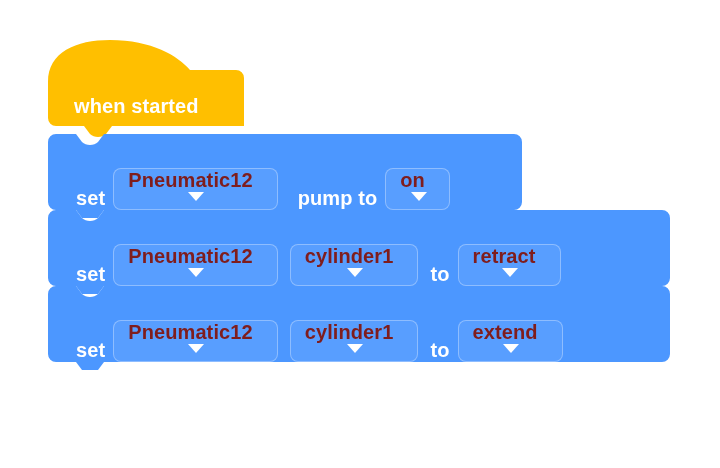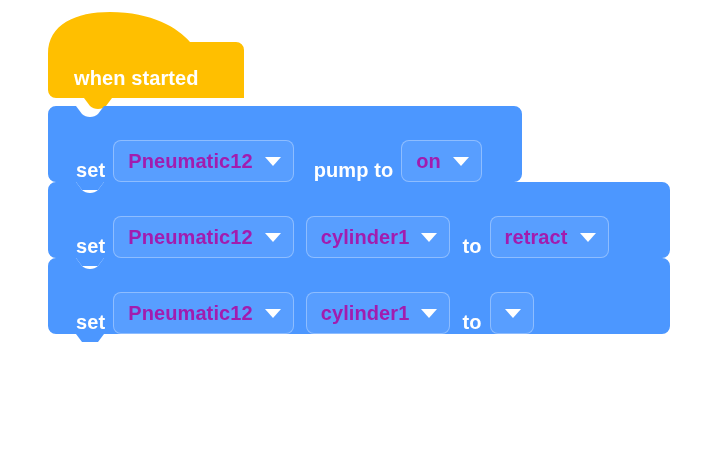--- a/index.html
+++ b/index.html
@@ -18,21 +18,21 @@
   #workspace {
     position: absolute;
     left: 0; top: 0;
     width: 720px;
     height: 468px;
   }
 
   .stack {
     position: absolute;
     left: 48px;
-    top: 12px;
+    top: 40px;
   }
 
   
   .block {
     position: relative;
     display: flex;
     align-items: center;
     box-sizing: border-box;
     color: #ffffff;
     font-weight: bold;
@@ -78,22 +78,23 @@
     align-items: center;
     height: 42px;
     box-sizing: border-box;
     padding: 0 12px 0 14px;
     margin-right: 12px;
     border-radius: 8px;
     border: 1px solid rgba(255,255,255,0.32);
     background: rgba(255,255,255,0.07);
     font-size: 20px;
     font-weight: bold;
-    color: #a21caf;
+    color: #7f1d1d;
     white-space: nowrap;
+    flex-direction: column;
   }
   .field-dropdown .dd-text { margin-right: 12px; }
   .dd-arrow {
     width: 0; height: 0;
     border-left: 8px solid transparent;
     border-right: 8px solid transparent;
     border-top: 9px solid #ffffff;
     flex: 0 0 auto;
   }
 
@@ -218,19 +219,20 @@
         </span>
 
         <span class="field-dropdown">
           <span class="dd-text">cylinder1</span>
           <span class="dd-arrow"></span>
         </span>
 
         <span class="label">to</span>
 
         <span class="field-dropdown" style="margin-right:0;">
+          <span class="dd-text">extend</span>
           <span class="dd-arrow"></span>
         </span>
       </div>
     </div>
 
   </div>
 </div>
 
 </body></html>

